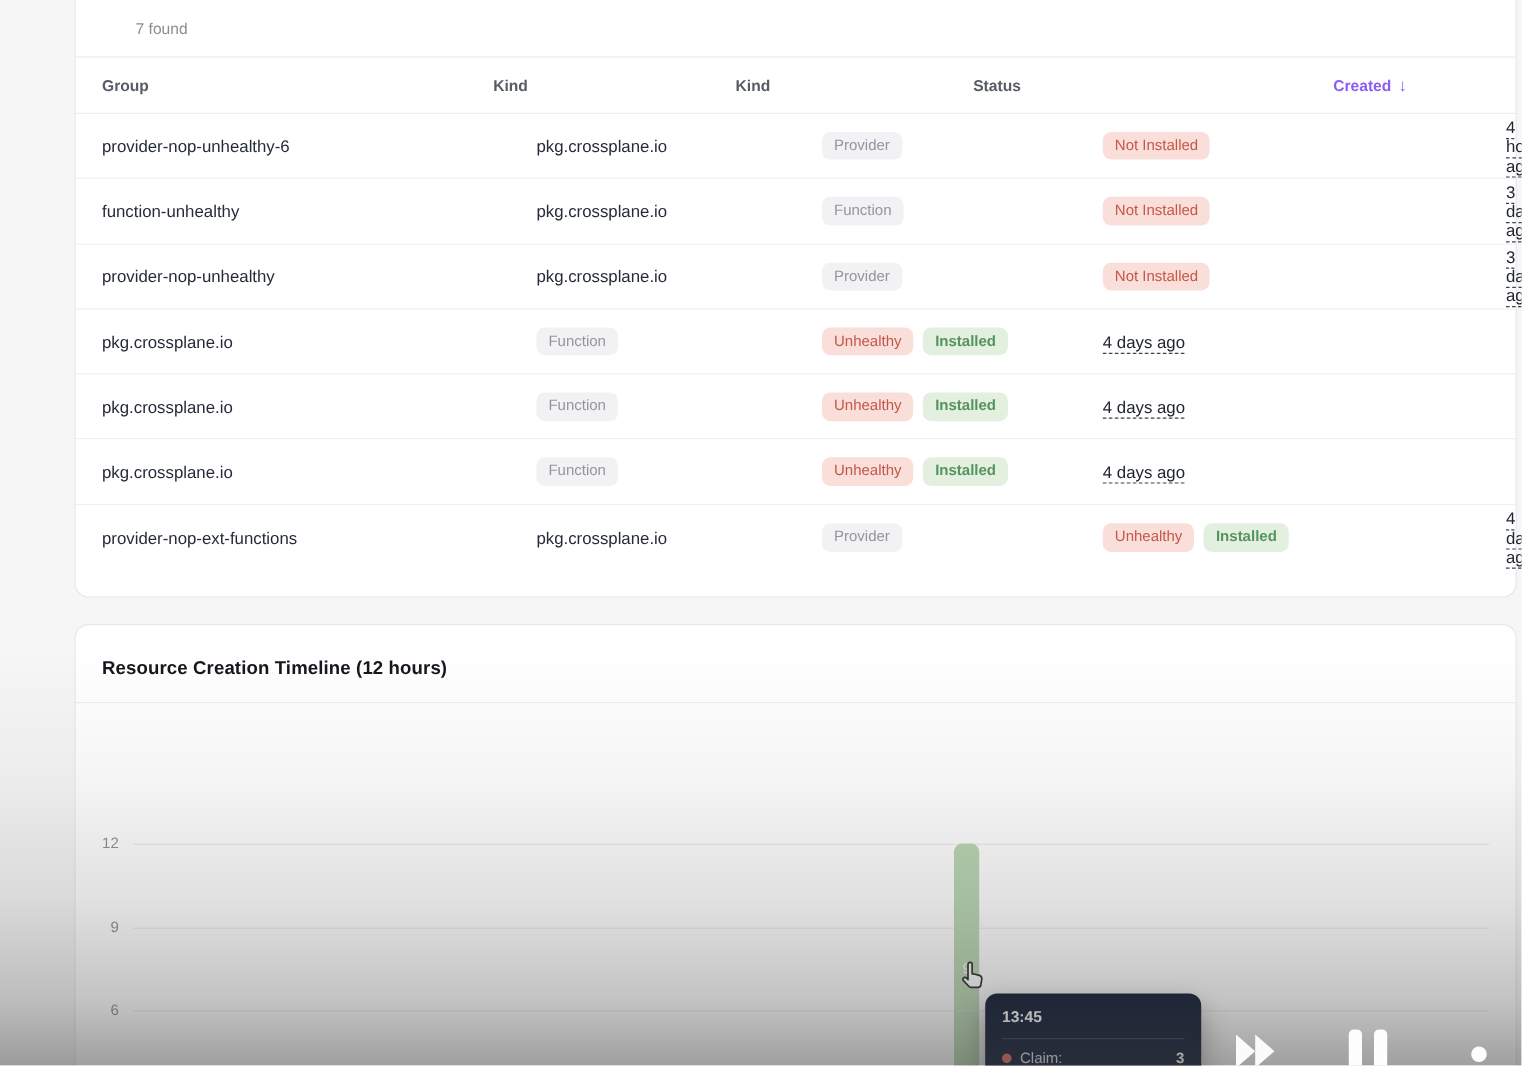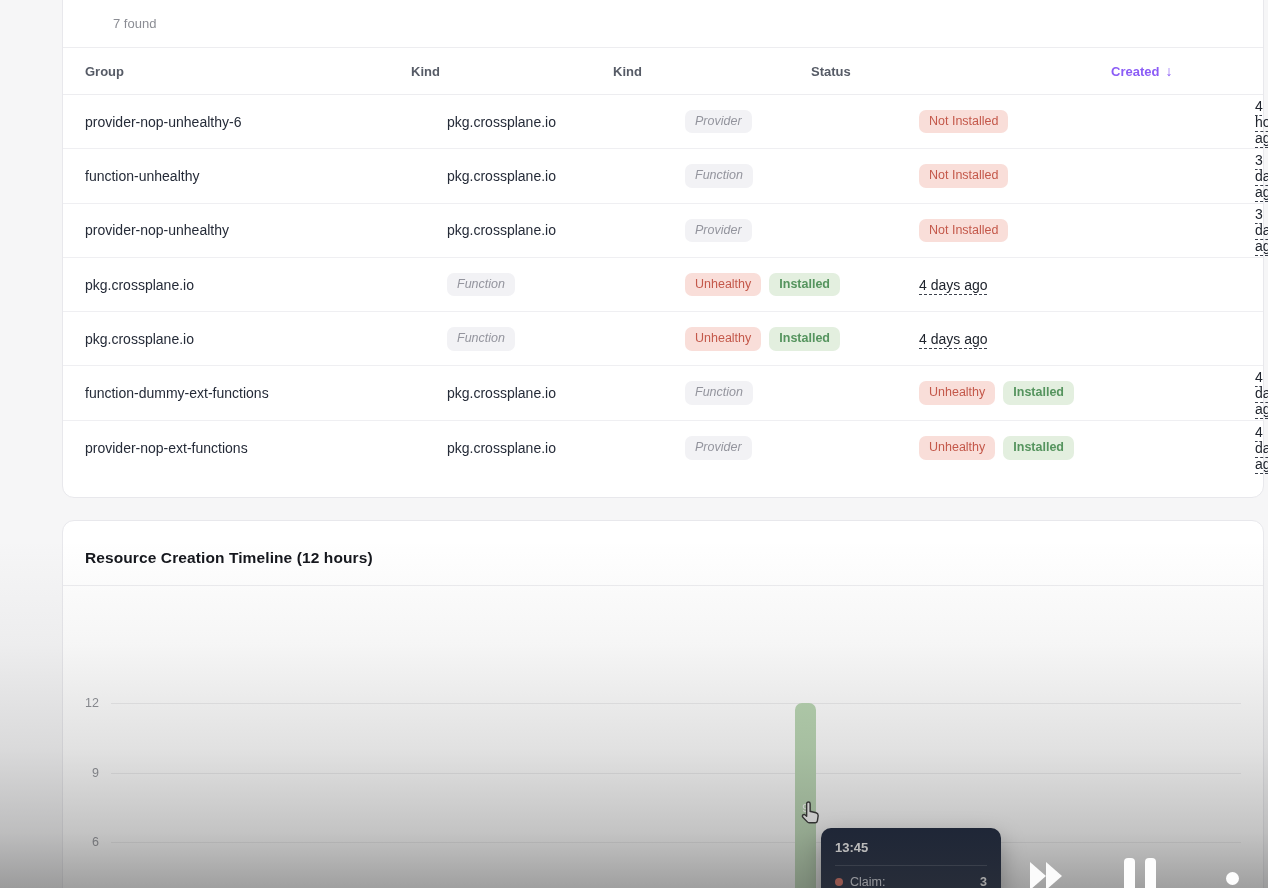--- a/index.html
+++ b/index.html
@@ -22,21 +22,21 @@
   .th.sorted { color:#8b5cf6; cursor:pointer; }
   .sort-arrow { font-size:14px; margin-left:6px; }
 
   .trow { display:grid; grid-template-columns:326px 202px 198px 300px 1fr;
           align-items:center; height:54.3px; padding:0 22px;
           border-bottom:1px solid #efeff2; font-size:14px; color:#252b38;gap:36px; }
   .trow:last-child { border-bottom:none; }
 
   .badge { display:inline-block; padding:4px 10px 5px; border-radius:7px;
            font-size:12.5px; font-weight:400; line-height:1.15; }
-  .badge-kind { background:#f2f2f5; color:#94959e;font-style:italic; }
+  .badge-kind { background:#f2f2f5; color:#94959e; }
   .badge-red { background:#f9ded9; color:#c4584a; }
   .badge-green { background:#e3efdf; color:#55945e; margin-left:8px;font-weight:bold; }
   .badge-red:first-child { margin-left:0; }
 
   .created { font-size:14px; color:#20252e;
              text-decoration:underline dashed #3c414c 1.3px; text-underline-offset:4px; cursor:pointer; }
 
   .chart-area { position:relative; height:356px; }
   .gridline { position:absolute; height:1px; background:#ededee; left:48px; width:1130px; }
   .ytick { position:absolute; width:32px; text-align:right; font-size:12.5px; color:#8e9096;
@@ -120,21 +120,20 @@
     </div>
 
     <div class="trow">
       <div class="cell">pkg.crossplane.io</div>
       <div class="cell"><span class="badge badge-kind">Function</span></div>
       <div class="cell"><span class="badge badge-red">Unhealthy</span><span class="badge badge-green">Installed</span></div>
       <div class="cell"><span class="created">4 days ago</span></div>
     </div>
 
     <div class="trow">
-      <div class="cell">function-dummy-ext-functions</div>
       <div class="cell">pkg.crossplane.io</div>
       <div class="cell"><span class="badge badge-kind">Function</span></div>
       <div class="cell"><span class="badge badge-red">Unhealthy</span><span class="badge badge-green">Installed</span></div>
       <div class="cell"><span class="created">4 days ago</span></div>
     </div>
 
     <div class="trow">
       <div class="cell">provider-nop-ext-functions</div>
       <div class="cell">pkg.crossplane.io</div>
       <div class="cell"><span class="badge badge-kind">Provider</span></div>

